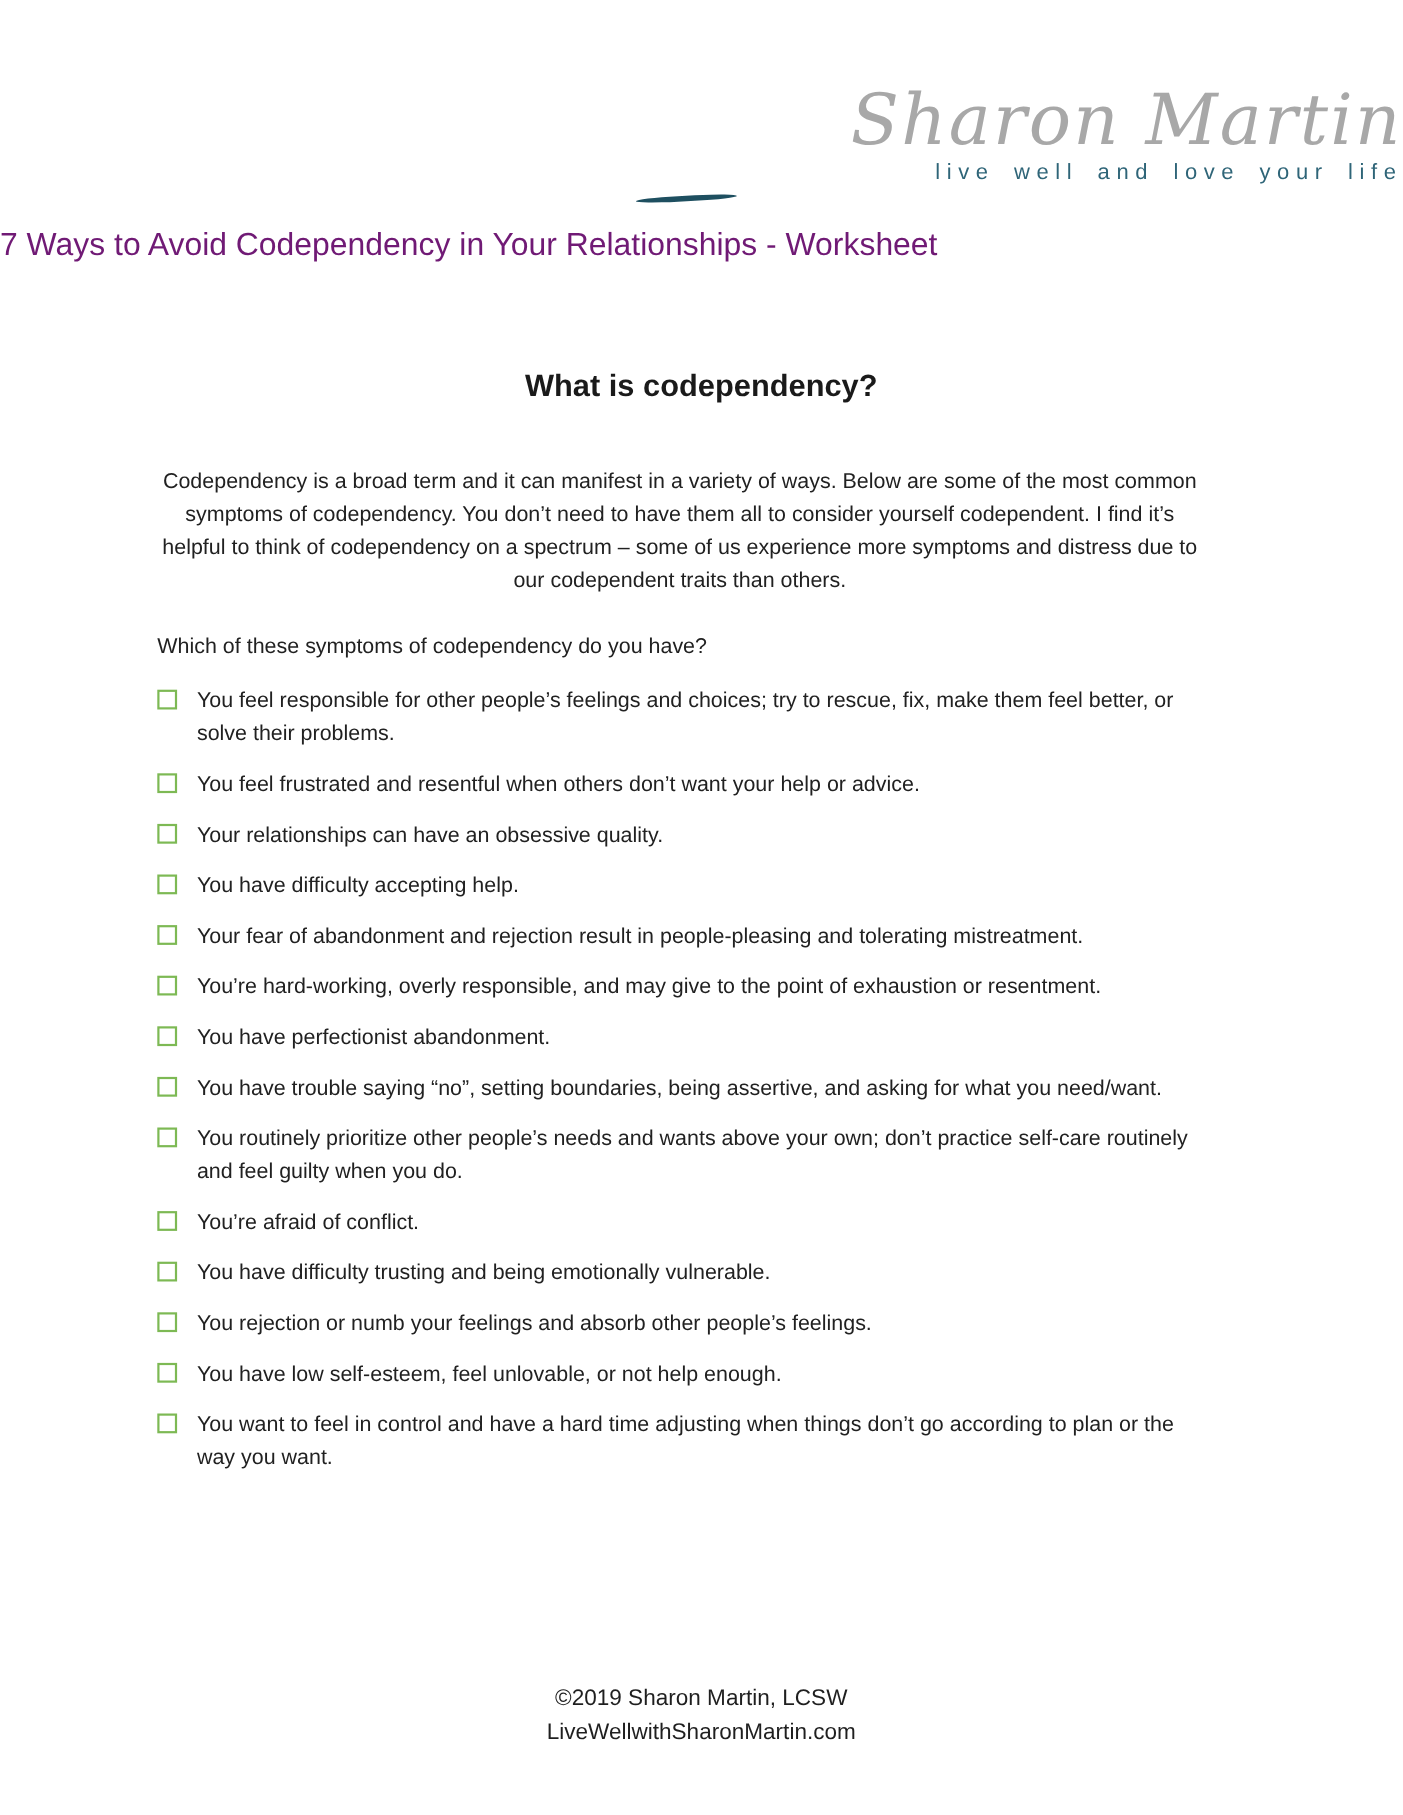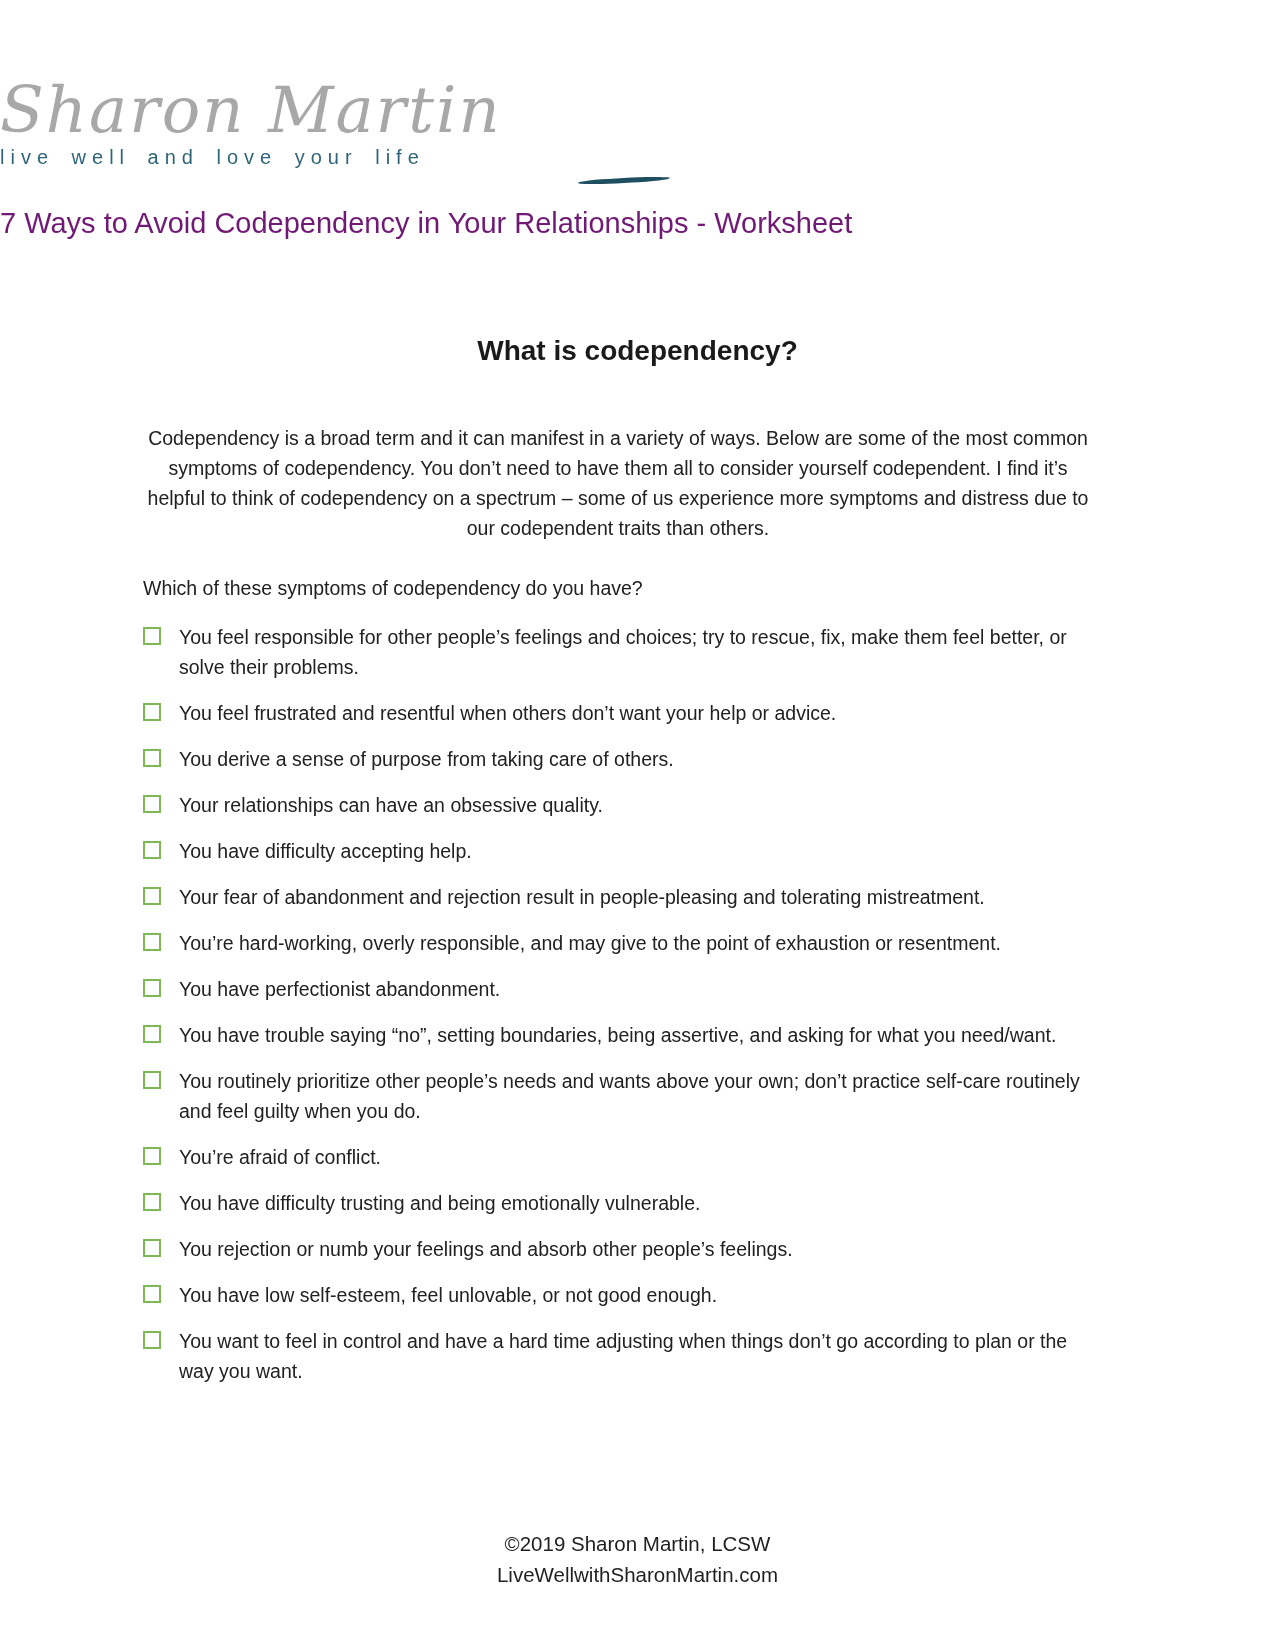--- a/index.html
+++ b/index.html
@@ -16,21 +16,21 @@
     width: 1275px;
     min-height: 1650px;
     display: flex;
     flex-direction: column;
     box-sizing: border-box;
   }
 
   
   .logo {
     margin-top: 78px;
-    text-align: left;
+    text-align: right;
   }
   .logo-name {
     font-family: "DejaVu Serif", serif;
     font-style: italic;
     font-size: 64px;
     line-height: 1.0;
     color: var(--logo-gray, #a8a8a8);
     letter-spacing: 2px;
   }
   .logo-tagline {
@@ -140,24 +140,20 @@
       <li>
         <span class="checkbox"></span>
         <span>You feel responsible for other people’s feelings and choices; try to rescue, fix, make them feel better, or solve their problems.</span>
       </li>
       <li>
         <span class="checkbox"></span>
         <span>You feel frustrated and resentful when others don’t want your help or advice.</span>
       </li>
       <li>
         <span class="checkbox"></span>
-        <span>You derive a sense of purpose from taking care of others.</span>
-      </li>
-      <li>
-        <span class="checkbox"></span>
         <span>Your relationships can have an obsessive quality.</span>
       </li>
       <li>
         <span class="checkbox"></span>
         <span>You have difficulty accepting help.</span>
       </li>
       <li>
         <span class="checkbox"></span>
         <span>Your fear of abandonment and rejection result in people-pleasing and tolerating mistreatment.</span>
       </li>
@@ -184,21 +180,21 @@
       <li>
         <span class="checkbox"></span>
         <span>You have difficulty trusting and being emotionally vulnerable.</span>
       </li>
       <li>
         <span class="checkbox"></span>
         <span>You rejection or numb your feelings and absorb other people’s feelings.</span>
       </li>
       <li>
         <span class="checkbox"></span>
-        <span>You have low self-esteem, feel unlovable, or not good enough.</span>
+        <span>You have low self-esteem, feel unlovable, or not help enough.</span>
       </li>
       <li>
         <span class="checkbox"></span>
         <span>You want to feel in control and have a hard time adjusting when things don’t go according to plan or the way you want.</span>
       </li>
     </ul>
   </div>
 
   <div class="footer">
     <div>©2019 Sharon Martin, LCSW</div>

